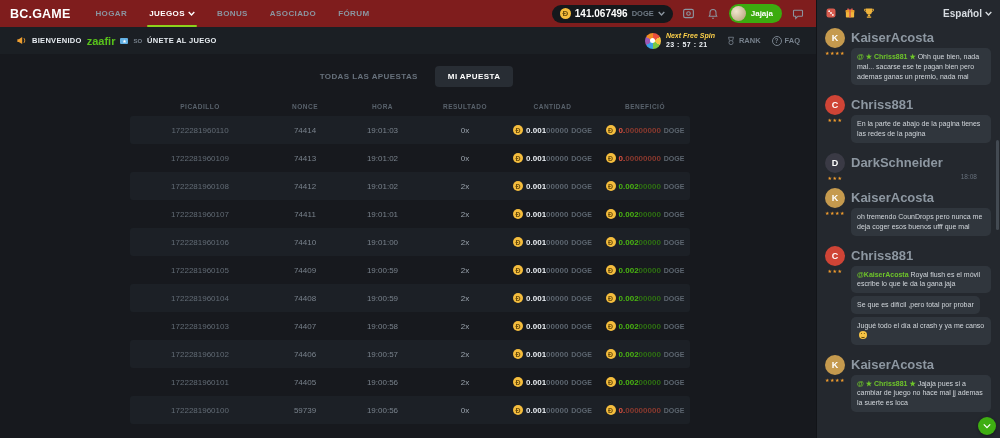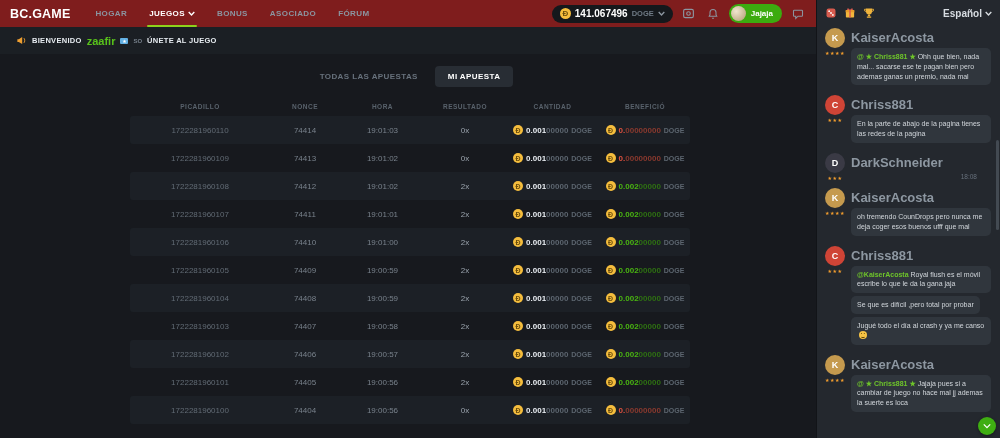--- a/index.html
+++ b/index.html
@@ -219,20 +219,40 @@
         <svg width="11" height="11" viewBox="0 0 16 16">
             <path d="M2 6v4h2l5 3V3L4 6H2z" fill="#ef9f31"></path>
             <path d="M12 5c1 .8 1 5.2 0 6" stroke="#ef9f31" fill="none" stroke-width="1.4" stroke-linecap="round"></path>
           </svg>
         <span class="ann-welcome">BIENVENIDO</span>
         <span class="ann-user">zaafir</span>
         <span class="flag"></span>
         <span class="ann-country">SO</span>
         <span class="ann-action">ÚNETE AL JUEGO</span>
       </div>
+      <div class="ann-right">
+        <div class="spin">
+          <span class="wheel"></span>
+          <span class="spin-texts">
+            <span class="spin-label">Next Free Spin</span>
+            <span class="spin-timer">23 : 57 : 21</span>
+          </span>
+        </div>
+        <div class="rank">
+          <svg width="10" height="10" viewBox="0 0 16 16">
+              <circle cx="8" cy="10.5" r="3.3" fill="none" stroke="currentColor" stroke-width="1.3"></circle>
+              <path d="M5.5 7.5L4 2h8l-1.5 5.5" fill="none" stroke="currentColor" stroke-width="1.3"></path>
+            </svg>
+          <span>RANK</span>
+        </div>
+        <div class="faq">
+          <span class="qmark"></span>
+          <span>FAQ</span>
+        </div>
+      </div>
     </div>
 
     <div class="main">
       <div class="table-wrap">
         <div class="tabs">
   <div class="tab">
     <span>TODAS LAS APUESTAS</span>
   </div>
 
   <div class="tab active">
@@ -393,21 +413,21 @@
       <span><span class="a-main">0.001</span><span class="a-zeros">00000</span><span class="unit"> DOGE</span></span>
     </div>
     <div class="td c-benefit win">
       <span class="coin"></span>
       <span><span class="b-main">0.002</span><span class="b-zeros">00000</span><span class="unit"> DOGE</span></span>
     </div>
   </div>
 
   <div class="trow alt">
     <div class="td c-hash">1722281960100</div>
-    <div class="td c-nonce">74404</div>
+    <div class="td c-nonce">59739</div>
     <div class="td c-time">19:00:56</div>
     <div class="td c-result">0x</div>
     <div class="td c-amount">
       <span class="coin"></span>
       <span><span class="a-main">0.001</span><span class="a-zeros">00000</span><span class="unit"> DOGE</span></span>
     </div>
     <div class="td c-benefit loss">
       <span class="coin"></span>
       <span><span class="b-main">0.</span><span class="b-zeros">00000000</span><span class="unit"> DOGE</span></span>
     </div>

